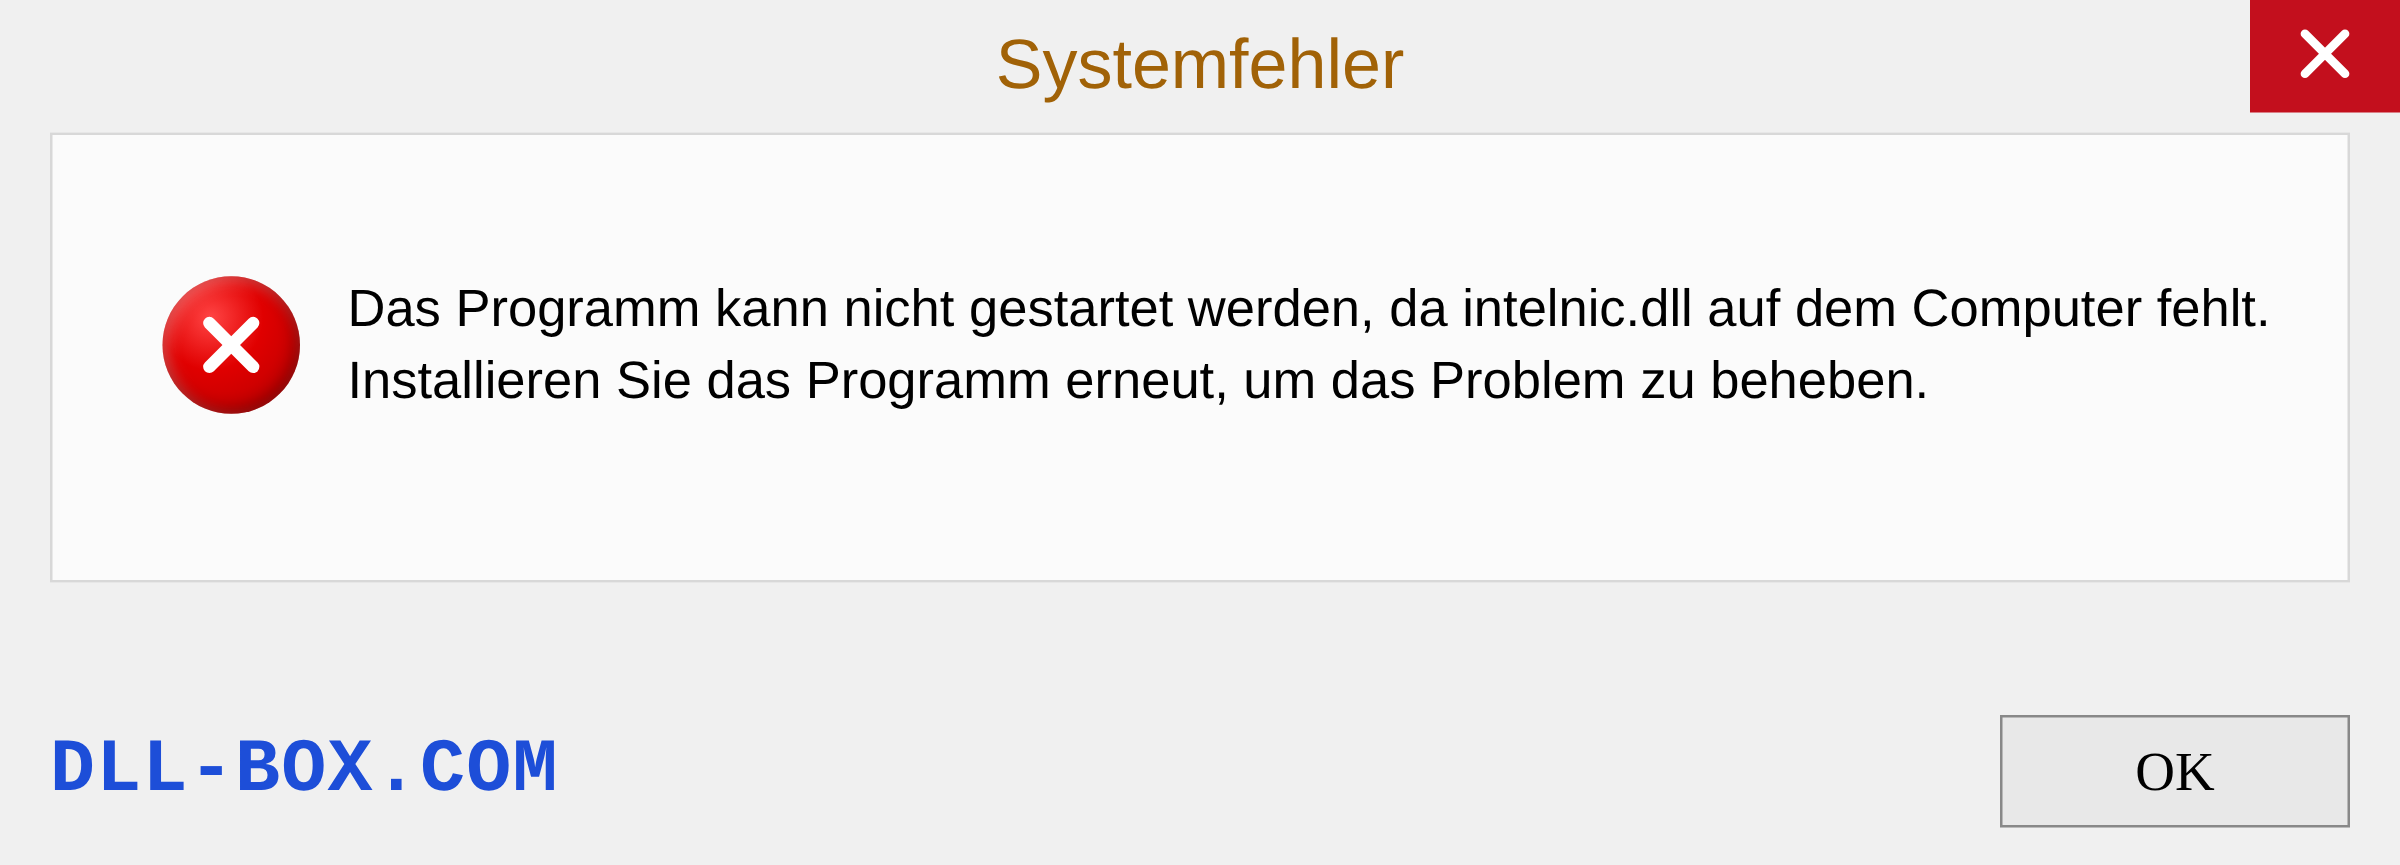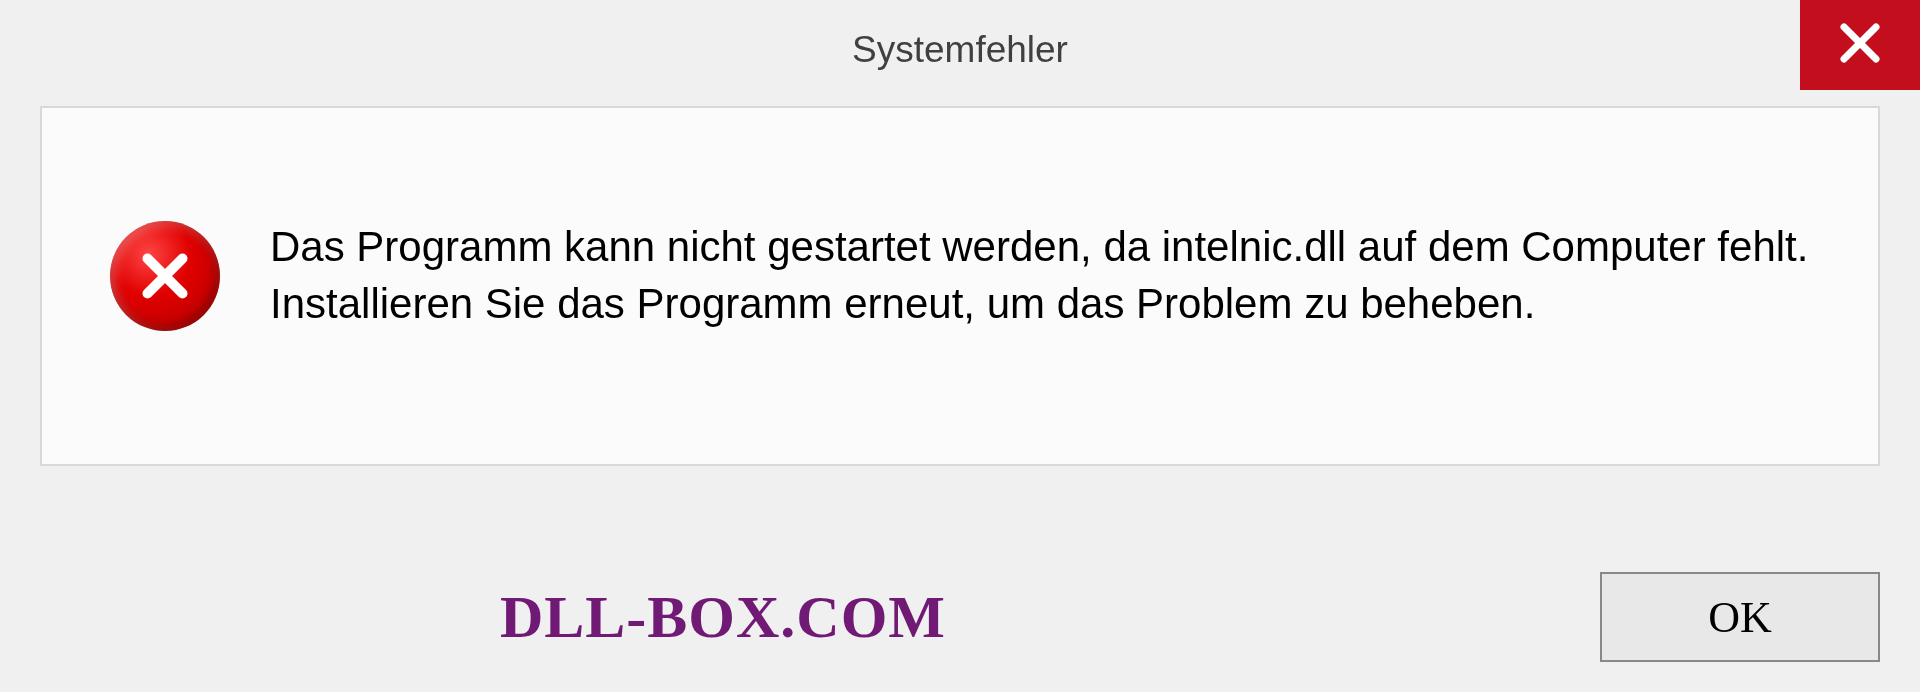--- a/index.html
+++ b/index.html
@@ -26,23 +26,23 @@
     .title-bar {
       height: 100px;
       display: flex;
       align-items: center;
       justify-content: center;
       position: relative;
       background: #f0f0f0;
     }
     
     .title-text {
-      font-size: 37px;
+      font-size: 56px;
       font-weight: 400;
-      color: #404040;
+      color: #a16207;
     }
     
     .close-button {
       position: absolute;
       right: 0;
       top: 0;
       width: 120px;
       height: 90px;
       background: #c30f1d;
       display: flex;
@@ -53,24 +53,24 @@
     
     .close-button svg {
       width: 48px;
       height: 48px;
     }
     
     .content-panel {
       margin: 6px 40px 0 40px;
       background: #fbfbfb;
       border: 2px solid #d8d8d8;
-      padding: 60px 60px 80px 68px;
+      padding: 60px 60px 80px 88px;
       display: flex;
       align-items: center;
-      gap: 50px;
+      gap: 38px;
       height: 360px;
     }
     
     .error-icon {
       flex-shrink: 0;
       width: 110px;
       height: 110px;
       position: relative;
     }
     
@@ -104,24 +104,23 @@
       right: 0;
       display: flex;
       align-items: center;
       justify-content: space-between;
       padding: 0 40px;
     }
     
     .watermark {
       font-size: 60px;
       font-weight: 800;
-      color: #701a75;
+      color: #1d4ed8;
       letter-spacing: 1px;
-      font-family: Liberation Serif, serif;
-      margin-left: 460px;
+      font-family: Liberation Mono, monospace;
     }
     
     .ok-button {
       width: 280px;
       height: 90px;
       background: #e8e8e8;
       border: 2px solid #888;
       font-size: 44px;
       font-weight: 400;
       color: #000;

